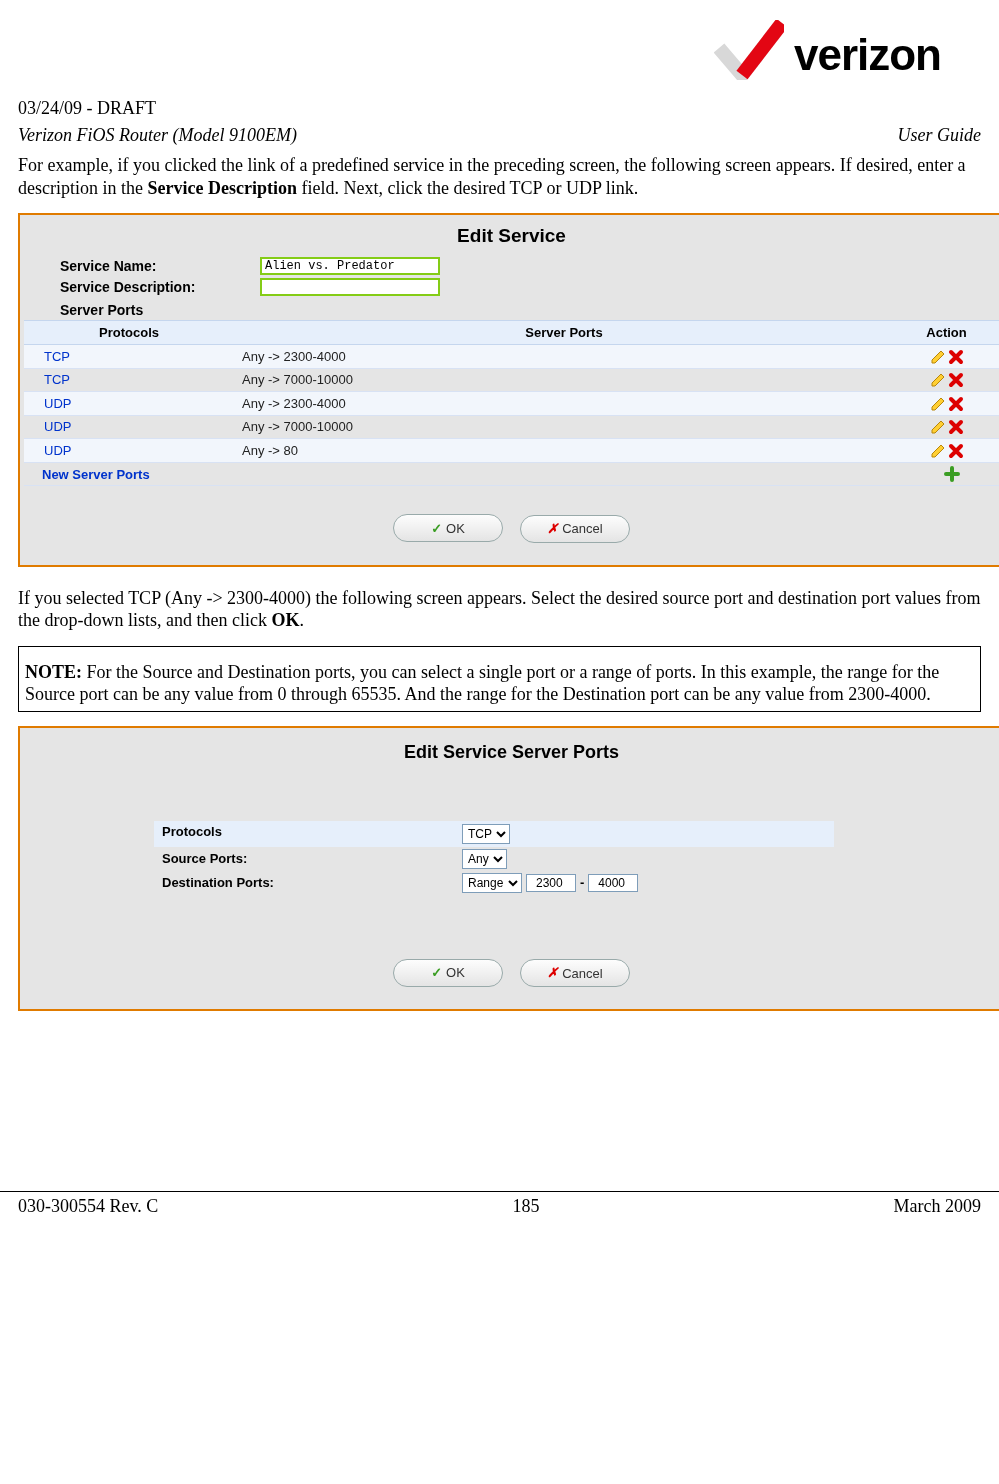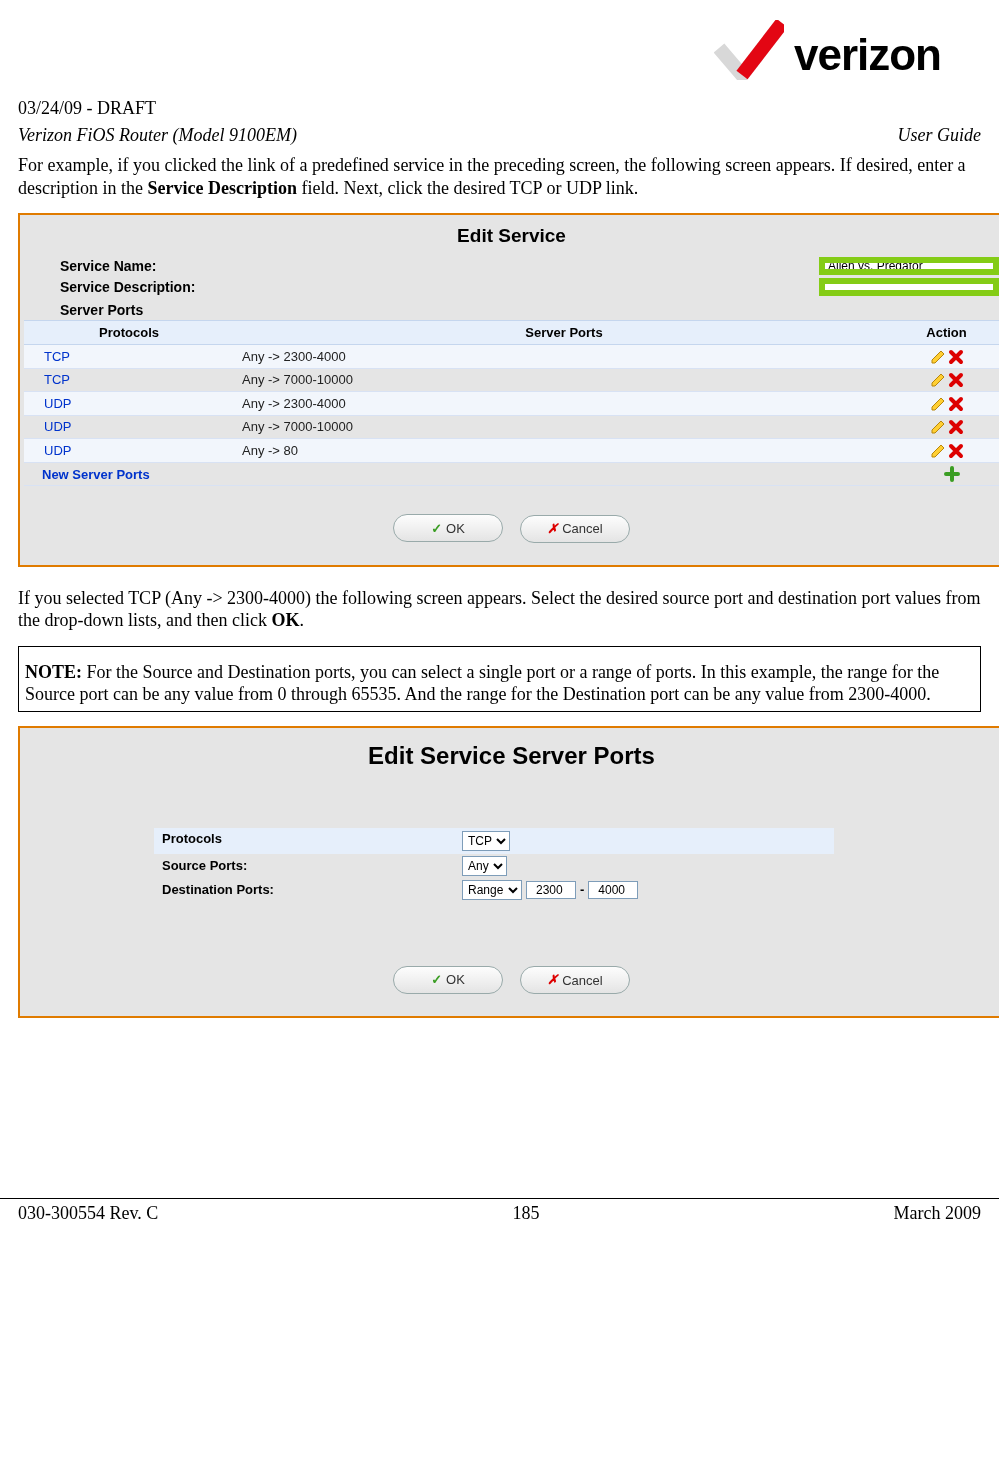--- a/index.html
+++ b/index.html
@@ -10,24 +10,24 @@
   .logo svg { width: 70px; height: 60px; margin-right: 10px; }
   .logo-text { font-family: Arial, Helvetica, sans-serif; font-size: 44px; font-weight: bold; color: #000; letter-spacing: -1px; }
   .draft { font-size: 18px; margin-bottom: 6px; }
   .title-row { display: flex; justify-content: space-between; font-style: italic; margin-bottom: 8px; }
   .para { font-size: 18px; line-height: 1.25; margin-bottom: 14px; }
   .bold { font-weight: bold; }
 
   .panel { border: 2px solid #e07b00; background: #e5e5e5; width: 987px; margin-bottom: 20px; font-family: Verdana, Arial, sans-serif; }
   .panel-inner { padding: 4px; }
   .panel-title { text-align: center; font-weight: bold; font-size: 19px; color: #000; padding: 6px 0 10px; }
-  .panel-title-ss { text-align: center; font-weight: bold; font-size: 24px; color: #000; padding: 10px 0 18px; }
-  .form-row { display: flex; align-items: center; margin-bottom: 3px; padding-left: 36px; font-size: 14px; font-weight: bold; justify-content: space-between; }
+  .panel-title-ss { text-align: center; font-weight: bold; font-size: 18px; color: #000; padding: 10px 0 18px; }
+  .form-row { display: flex; align-items: center; margin-bottom: 3px; padding-left: 36px; font-size: 14px; font-weight: bold; }
   .form-row .lbl { width: 200px; }
-  .form-row input[type=text] { width: 180px; border: 6px solid #84cc16; font-family: Liberation Sans, sans-serif; font-size: 12px; padding: 1px 3px; height: 18px; }
+  .form-row input[type=text] { width: 180px; border: 2px solid #84cc16; font-family: Liberation Mono, monospace; font-size: 12px; padding: 1px 3px; height: 18px; }
   .section-label { font-weight: bold; font-size: 14px; padding-left: 36px; margin-top: 6px; margin-bottom: 0; }
 
   .ports-table { width: 100%; border-collapse: collapse; font-size: 13px; margin-top: 2px; }
   .ports-table th { background: #e6effb; color: #000; font-weight: bold; padding: 4px 8px; border-top: 1px solid #c5d6ee; border-bottom: 1px solid #c5d6ee; }
   .ports-table th.proto { text-align: center; width: 210px; }
   .ports-table th.srv { text-align: center; }
   .ports-table th.act { text-align: center; width: 105px; }
   .ports-table td { padding: 3px 8px; border-bottom: 1px solid #d8e2f4; }
   .ports-table td.proto { color: #0033cc; padding-left: 20px; }
   .ports-table td.srv { color: #222; }

